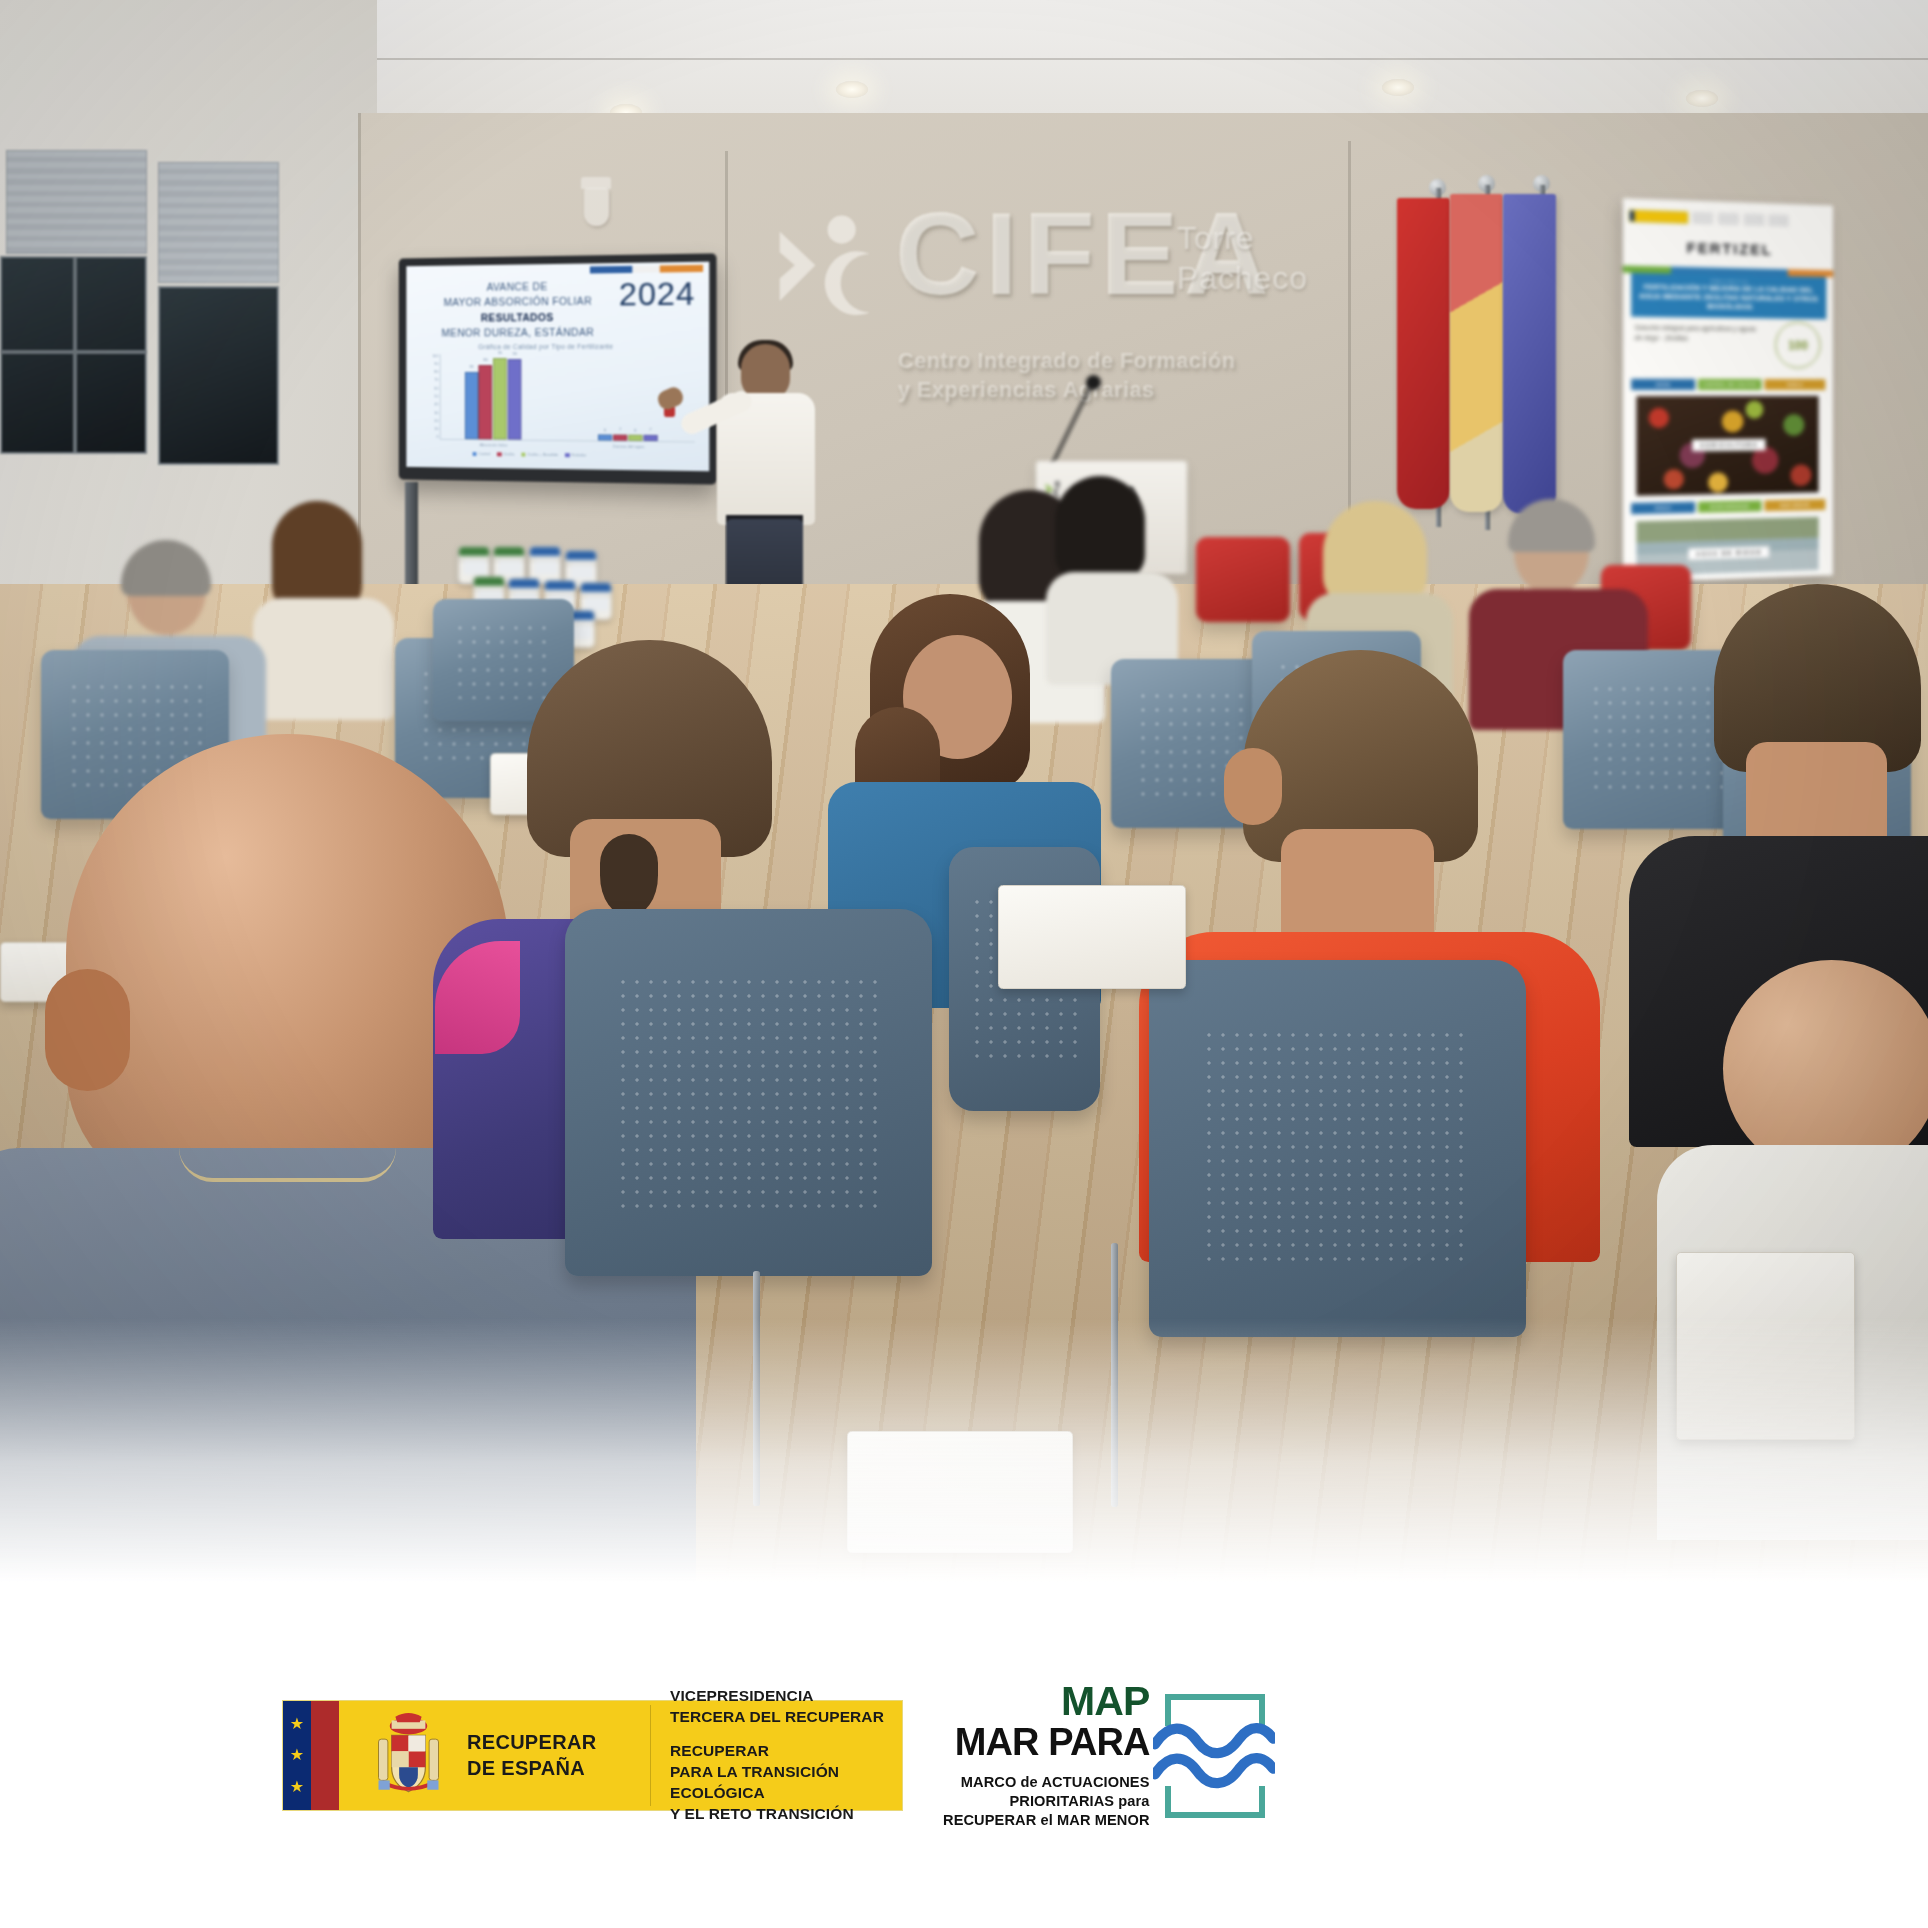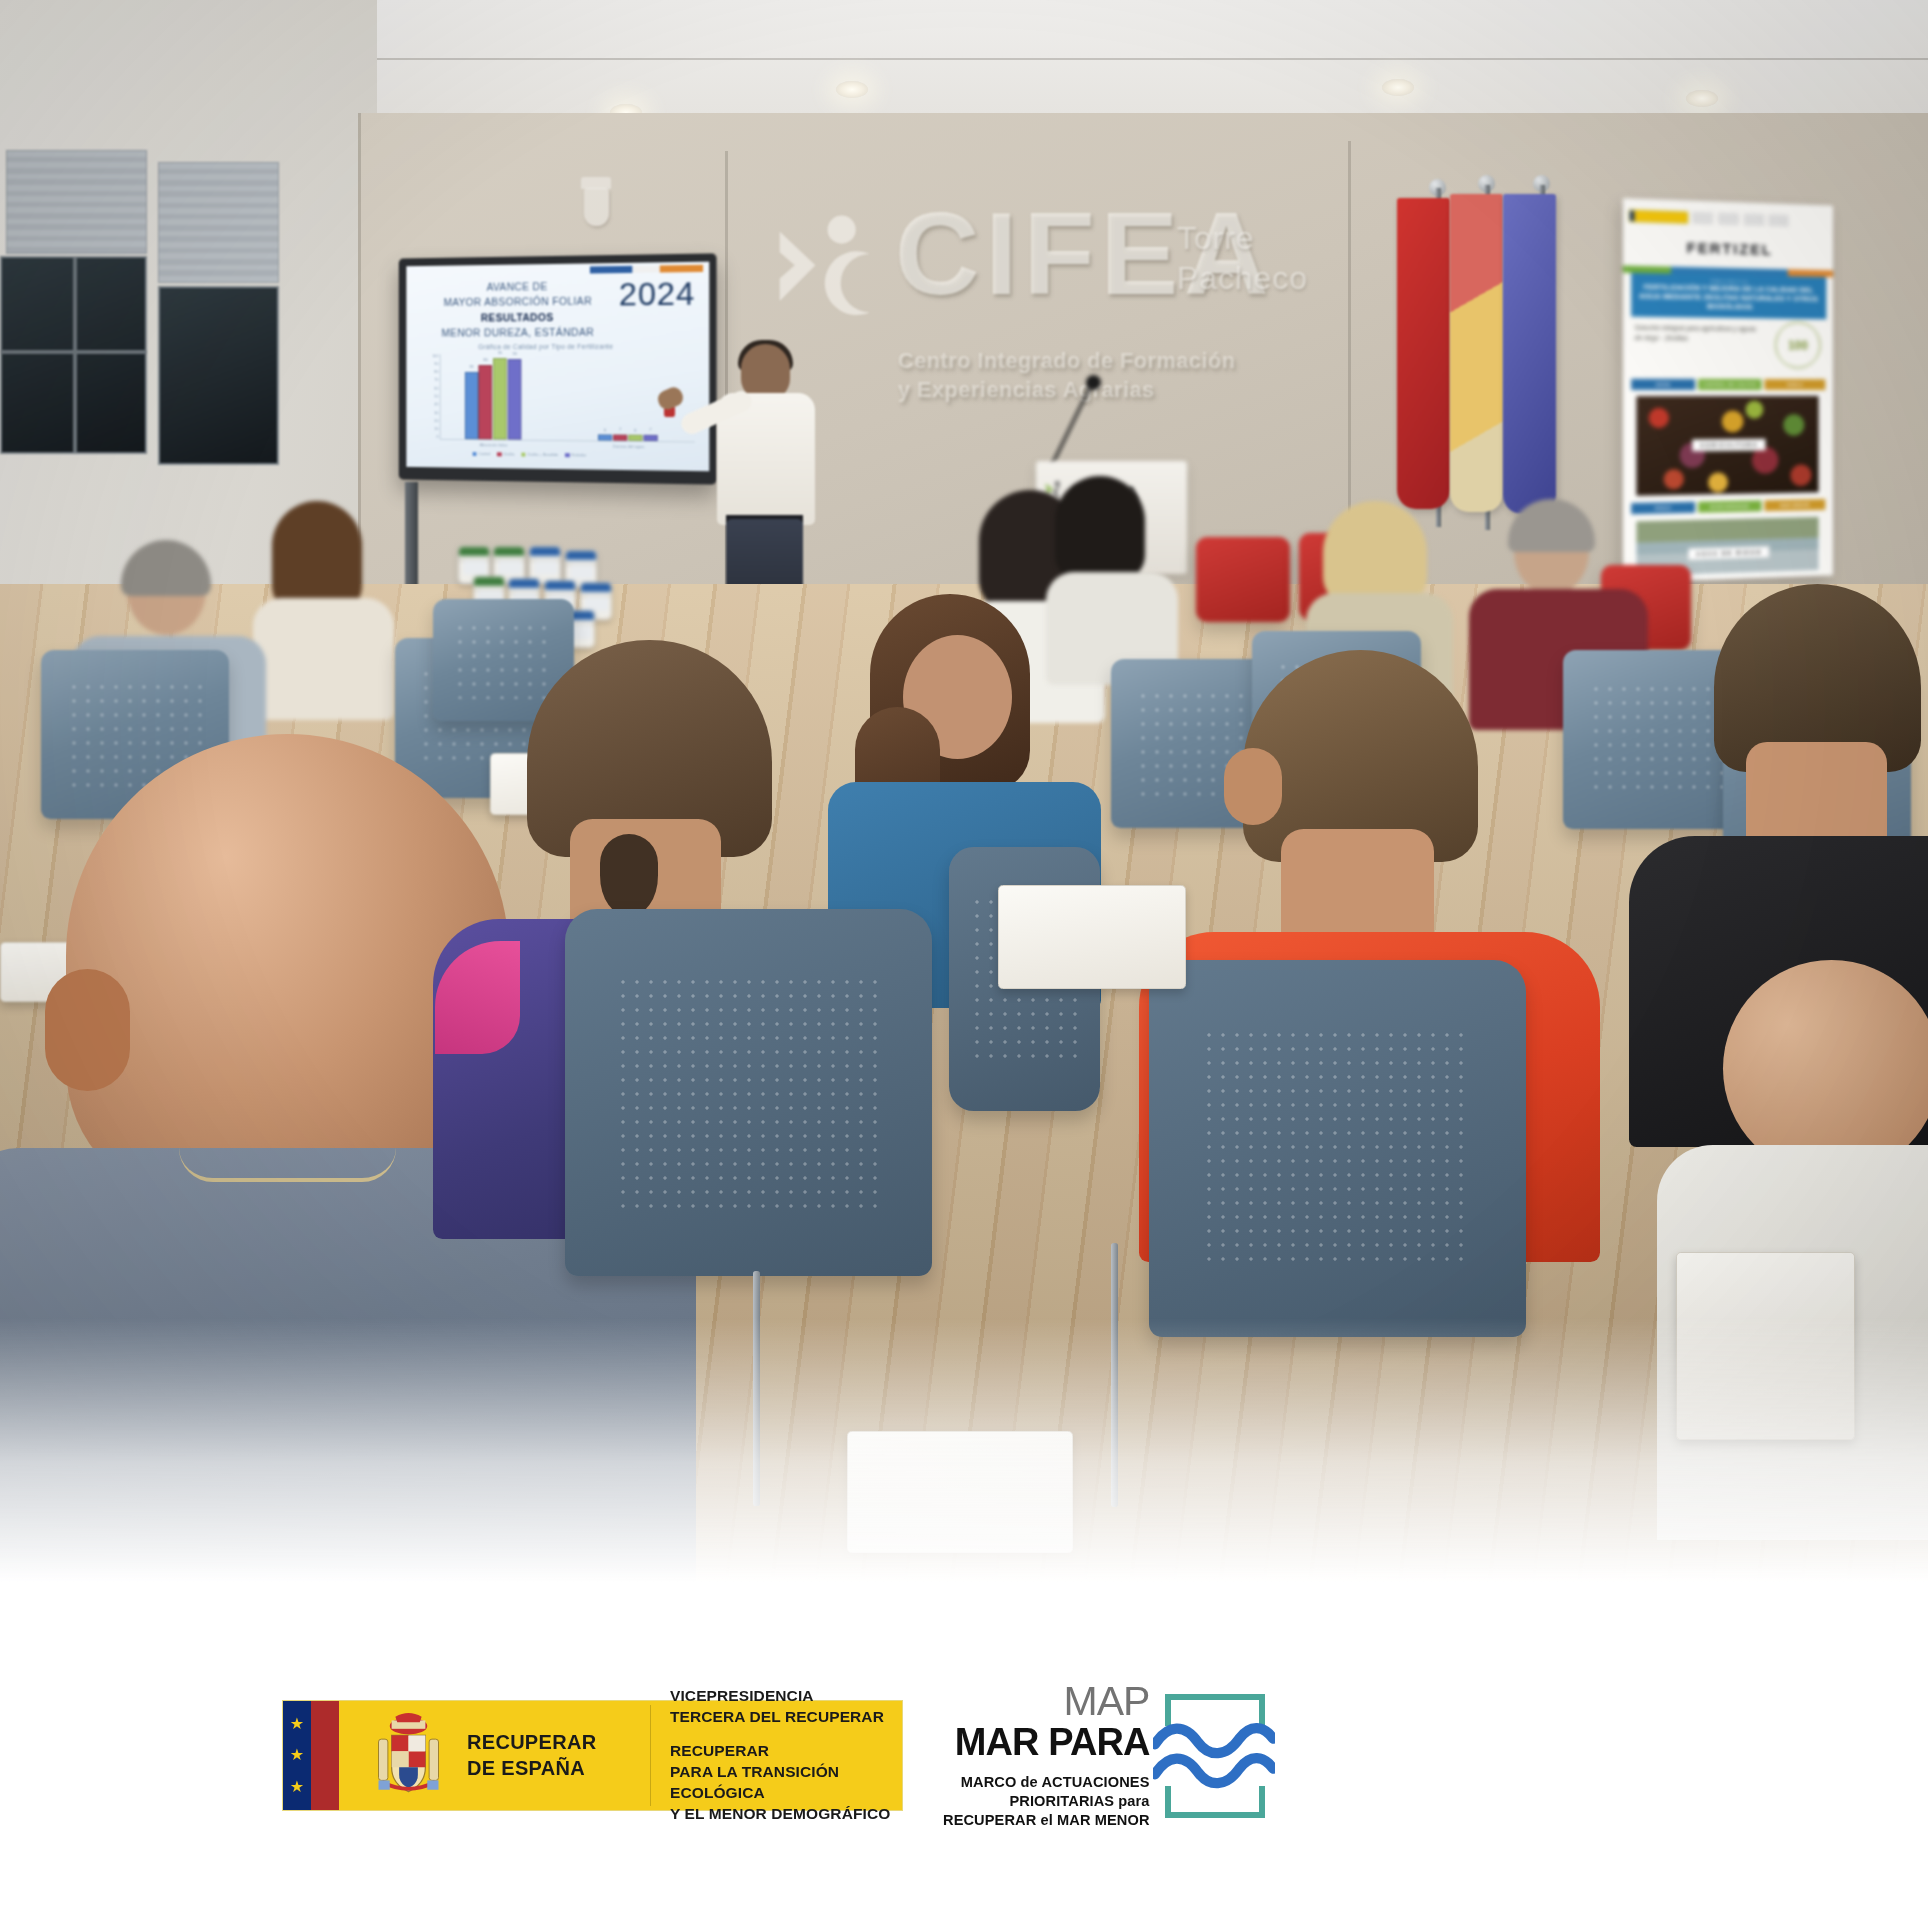--- a/index.html
+++ b/index.html
@@ -324,21 +324,21 @@
   .gob-ministry .sp { display:block; height:13px; }
 
   
   .logo-fb { width:188px; }
   .fb-box { width:179px; height:87px; border:1.4px solid #9aa08c; background:#fff; position:relative; overflow:hidden;}
   .fb-text { margin-top:11.3px; font-size:21px; color:#6e7a5a; letter-spacing:0.2px; }
 
   
   .logo-map { display:flex; align-items:center; gap:9.4px; }
   .map-text { text-align:right; }
-  .map-map { font-size:41px; font-weight:400; letter-spacing:-0.9px; line-height:1; color:#737373; }
+  .map-map { font-size:41px; font-weight:700; letter-spacing:-0.9px; line-height:1; color:#14532d; }
   .map-mm { font-size:38px; font-weight:700; letter-spacing:-0.9px; line-height:1.1; color:#111; }
   .map-sub { margin-top:9.4px; font-size:14.6px; font-weight:700; line-height:1.32; color:#111; letter-spacing:0.1px;}
   .map-emblem { position:relative; width:111px; height:124px; }
   .map-bracket-t, .map-bracket-b { position:absolute; left:5.6px; width:100px; height:32px; border:6.6px solid #4aa79a;}
   .map-bracket-t { top:0; border-bottom:none; }
   .map-bracket-b { bottom:0; border-top:none; }
 </style>
 </head>
 <body>
 
@@ -704,21 +704,21 @@
         <div>RECUPERAR</div>
         <div>DE ESPAÑA</div>
       </div>
       <div class="gob-divider"></div>
       <div class="gob-ministry">
         <div class="blk">VICEPRESIDENCIA</div>
         <div class="blk">TERCERA DEL RECUPERAR</div>
         <span class="sp"></span>
         <div class="blk">RECUPERAR</div>
         <div class="blk">PARA LA TRANSICIÓN ECOLÓGICA</div>
-        <div class="blk">Y EL MENOR DEMOGRÁFICO</div>
+        <div class="blk">Y EL RETO TRANSICIÓN</div>
       </div>
     </div>
   </div>
 
 
   <div class="logo-map">
     <div class="map-text">
       <div class="map-map">MAP</div>
       <div class="map-mm">MAR PARA</div>
       <div class="map-sub">

